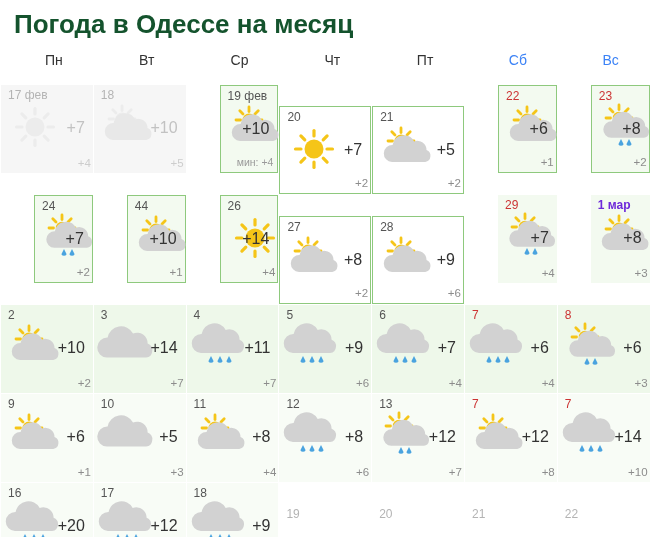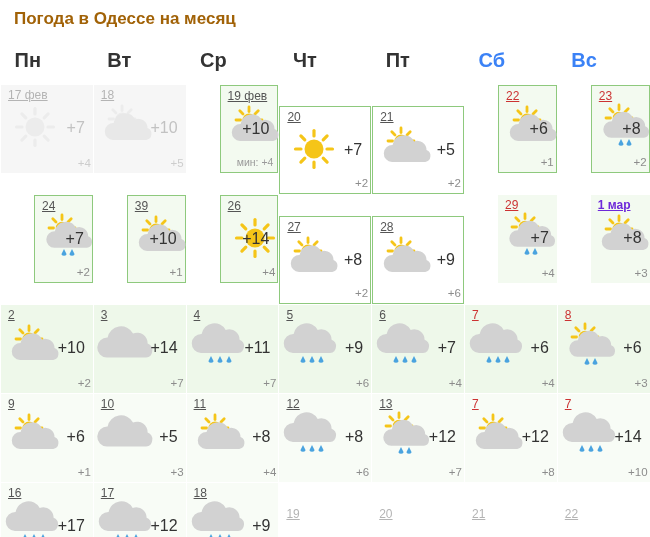--- a/index.html
+++ b/index.html
@@ -14,39 +14,39 @@
     color: #333;
     overflow: hidden;
   }
   #page {
     position: relative;
     width: 650px;
     height: 537px;
     box-sizing: border-box;
   }
   .title {
-    font-size: 17px;
+    font-size: 26px;
     font-weight: bold;
-    color: #a16207;
+    color: #14532d;
     padding: 9px 0 0 14px;
     height: 36px;
     box-sizing: border-box;
   }
   table.cal {
     border-collapse: collapse;
     table-layout: fixed;
     width: 650px;
     margin: 0;
   }
   table.cal col { width: 92.8px; }
   th.dow {
-    font-size: 20px;
-    font-weight: bold;
+    font-size: 14px;
+    font-weight: normal;
     color: #333;
-    text-align: left;
+    text-align: center;
     padding: 8px 0 8px 14px;
     height: 32px;
     vertical-align: middle;
   }
   th.dow.weekend { color: #3b82f6; }
   td.day {
     height: 88px;
     vertical-align: top;
     padding: 0;
     position: relative;
@@ -65,21 +65,20 @@
   .bg-green2 { background: #eef8ea; }
   .bg-green3 { background: #f8fcf6; }
   .outline {
     border: 1px solid #8ec97d;
   }
   .daynum {
     font-size: 12px;
     color: #555;
     line-height: 13px;
     height: 14px;
-    text-decoration: underline;
   }
   .daynum.muted { color: #b4b4b4; }
   .daynum.weekend { color: #cc3333; }
   .daynum.firstmar { color: #6d28d9; font-weight: bold; }
   .row-main {
     position: relative;
     height: 46px;
   }
   .icon {
     position: absolute;
@@ -341,21 +340,21 @@
                     <path d="M28 33 l-2.6 5.2 a2.9 2.9 0 0 0 5.2 0 z" fill="#4aa3df"></path>
   </svg>
                 </span>
                 <span class="temp">+7</span>
               </div>
               <div class="temp-night">+2</div>
             </div>
           </td>
           <td class="day">
             <div class="cellbox bg-green1 outline">
-              <div class="daynum">39</div>
+              <div class="daynum">44</div>
               <div class="row-main">
                 <span class="icon">
                   <svg width="50" height="44" viewBox="0 0 50 44">
                     <line x1="27.5" y1="14.0" x2="32.0" y2="14.0" stroke="#f5c518" stroke-width="2.8" stroke-linecap="round"></line>
                     <line x1="25.0" y1="20.0" x2="28.2" y2="23.2" stroke="#f5c518" stroke-width="2.8" stroke-linecap="round"></line>
                     <line x1="19.0" y1="22.5" x2="19.0" y2="27.0" stroke="#f5c518" stroke-width="2.8" stroke-linecap="round"></line>
                     <line x1="13.0" y1="20.0" x2="9.8" y2="23.2" stroke="#f5c518" stroke-width="2.8" stroke-linecap="round"></line>
                     <line x1="10.5" y1="14.0" x2="6.0" y2="14.0" stroke="#f5c518" stroke-width="2.8" stroke-linecap="round"></line>
                     <line x1="13.0" y1="8.0" x2="9.8" y2="4.8" stroke="#f5c518" stroke-width="2.8" stroke-linecap="round"></line>
                     <line x1="19.0" y1="5.5" x2="19.0" y2="1.0" stroke="#f5c518" stroke-width="2.8" stroke-linecap="round"></line>
@@ -808,21 +807,21 @@
                 <span class="icon">
                   <svg width="50" height="44" viewBox="0 0 50 44">
     <g transform="translate(24,18) scale(1.12)">
     <path d="M-17 9 a8.5 8.5 0 0 1 0.6 -17 a11.5 11.5 0 0 1 21.5 -3.5 a9 9 0 0 1 12.4 8.6 a6.2 6.2 0 0 1 -1.3 11.9 z" fill="#d2d2d2"></path>
   </g>
     <path d="M15 31 l-2.6 5.2 a2.9 2.9 0 0 0 5.2 0 z" fill="#4aa3df"></path>
                     <path d="M24 31 l-2.6 5.2 a2.9 2.9 0 0 0 5.2 0 z" fill="#4aa3df"></path>
                     <path d="M33 31 l-2.6 5.2 a2.9 2.9 0 0 0 5.2 0 z" fill="#4aa3df"></path>
   </svg>
                 </span>
-                <span class="temp">+17</span>
+                <span class="temp">+20</span>
               </div>
               <div class="temp-night">+9</div>
             </div>
           </td>
           <td class="day">
             <div class="cellbox bg-green3">
               <div class="daynum">17</div>
               <div class="row-main">
                 <span class="icon">
                   <svg width="50" height="44" viewBox="0 0 50 44">

